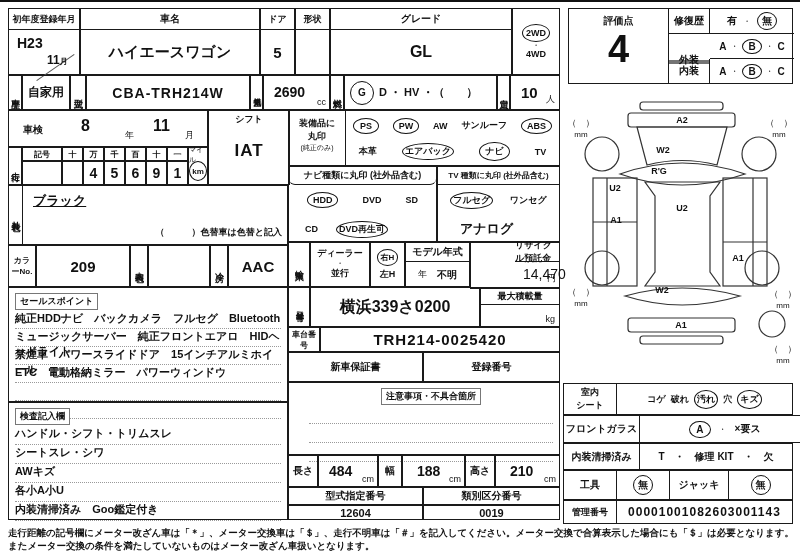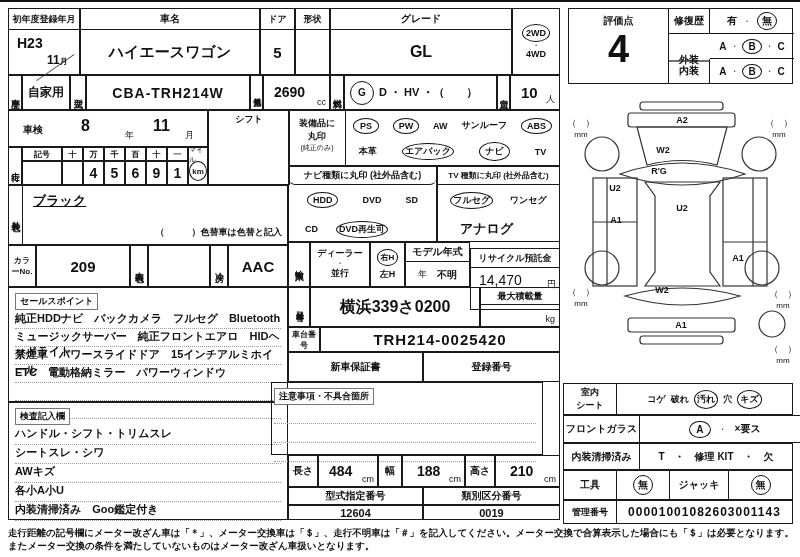--- a/index.html
+++ b/index.html
@@ -82,20 +82,21 @@
 
   <div class="abs b" style="left:8px;top:110px;width:200px;height:37px;">
     <span class="abs lbl" style="left:14px;top:12px;">車検</span>
     <span class="abs" style="left:72px;top:6px;font-size:16px;font-weight:700;">8</span>
     <span class="abs" style="left:116px;top:18px;font-size:9px;">年</span>
     <span class="abs" style="left:144px;top:6px;font-size:16px;font-weight:700;">11</span>
     <span class="abs" style="left:176px;top:18px;font-size:9px;">月</span>
   </div>
   <div class="abs b" style="left:208px;top:110px;width:82px;height:75px;">
     <div class="fc lbl9" style="height:16px;">シフト</div>
+    <div class="fc" style="height:48px;font-size:17px;font-weight:700;letter-spacing:1px;">IAT</div>
   </div>
 
   <div class="abs b fc lbl9 vert" style="left:8px;top:147px;width:14px;height:38px;">走行</div>
   <div class="abs" style="left:22px;top:147px;width:166px;height:38px;display:grid;grid-template-columns:40px repeat(6,21px);grid-template-rows:14px 24px;">
     <div class="b fc lbl9" style="font-size:8px;">記号</div>
     <div class="b fc lbl9" style="font-size:8px;">十</div>
     <div class="b fc lbl9" style="font-size:8px;">万</div>
     <div class="b fc lbl9" style="font-size:8px;">千</div>
     <div class="b fc lbl9" style="font-size:8px;">百</div>
     <div class="b fc lbl9" style="font-size:8px;">十</div>
@@ -201,42 +202,42 @@
     <span class="circ" style="font-size:8px;font-weight:700;padding:2px 3px;">右H</span>
     <span style="font-size:9px;font-weight:700;">左H</span>
   </div>
   <div class="abs b" style="left:405px;top:242px;width:65px;height:45px;">
     <div class="fc" style="height:18px;font-size:10px;font-weight:700;border-bottom:1px solid #1a1a1a;">モデル年式</div>
     <div class="fc" style="height:25px;gap:10px;">
       <span style="font-size:9px;">年</span>
       <span style="font-size:10px;font-weight:700;">不明</span>
     </div>
   </div>
-  <div class="abs b" style="left:470px;top:248px;width:90px;height:62px;">
+  <div class="abs b" style="left:470px;top:242px;width:90px;height:47px;padding-left:44px;">
     <div class="fc" style="height:18px;font-size:9px;font-weight:700;border-bottom:1px solid #1a1a1a;">リサイクル預託金</div>
     <div style="position:relative;height:25px;">
       <span class="fc abs" style="left:8px;top:4px;font-size:14px;font-weight:400;">14,470</span>
       <span class="abs" style="right:3px;bottom:2px;font-size:9px;">円</span>
     </div>
   </div>
 
   <div class="abs b fc vert" style="left:288px;top:287px;width:22px;height:40px;font-size:8px;font-weight:700;">登録番号</div>
   <div class="abs b fc" style="left:310px;top:287px;width:170px;height:40px;font-size:16px;font-weight:700;">横浜339さ0200</div>
   <div class="abs b" style="left:480px;top:287px;width:80px;height:40px;">
     <div class="fc lbl9" style="height:16px;border-bottom:1px solid #1a1a1a;">最大積載量</div>
     <span class="abs" style="right:4px;bottom:2px;font-size:9px;">kg</span>
   </div>
 
   <div class="abs b fc lbl9" style="left:288px;top:327px;width:32px;height:25px;text-align:center;font-size:8px;">車台番号</div>
   <div class="abs b fc" style="left:320px;top:327px;width:240px;height:25px;font-size:15px;font-weight:700;letter-spacing:1px;">TRH214-0025420</div>
 
   <div class="abs b fc lbl" style="left:288px;top:352px;width:135px;height:30px;">新車保証書</div>
   <div class="abs b fc lbl" style="left:423px;top:352px;width:137px;height:30px;">登録番号</div>
 
-  <div class="abs b" style="left:271px;top:382px;width:272px;height:73px;padding:2px 6px 0 2px;">
+  <div class="abs b" style="left:288px;top:382px;width:272px;height:73px;padding:2px 6px 0 20px;text-align:center;">
     <span class="tag">注意事項・不具合箇所</span>
     <div class="dot" style="height:17px;margin-top:1px;"></div>
     <div class="dot" style="height:18px;"></div>
     <div class="dot" style="height:18px;"></div>
   </div>
 
   <div class="abs b fc lbl" style="left:288px;top:455px;width:30px;height:32px;">長さ</div>
   <div class="abs b" style="left:318px;top:455px;width:60px;height:32px;">
     <span class="abs" style="left:10px;top:7px;font-size:14px;font-weight:700;">484</span>
     <span class="abs" style="right:3px;bottom:2px;font-size:9px;">cm</span>
@@ -264,21 +265,21 @@
     </div>
     <div class="abs" style="left:100px;top:0;width:125px;height:25px;display:flex;">
       <div class="fc lbl br" style="width:40px;border-bottom:1px solid #1a1a1a;">修復歴</div>
       <div class="fc bb" style="flex:1;gap:6px;">
         <span class="itm" style="font-size:10px;">有</span>
         <span style="font-size:8px;">・</span>
         <span class="circ" style="font-size:10px;font-weight:700;padding:1px 4px;">無</span>
       </div>
     </div>
     <div class="abs" style="left:100px;top:25px;width:125px;height:25px;display:flex;">
-      <div class="fc lbl br" style="width:40px;border-bottom:2px solid #737373;margin-top:26px;">外装</div>
+      <div class="fc lbl br" style="width:40px;border-bottom:4px solid #737373;margin-top:26px;">外装</div>
       <div class="fc bb" style="flex:1;gap:4px;">
         <span class="itm" style="font-size:10px;">A</span>
         <span style="font-size:8px;">・</span>
         <span class="circ" style="font-size:10px;font-weight:700;padding:1px 5px;">B</span>
         <span style="font-size:8px;">・</span>
         <span class="itm" style="font-size:10px;">C</span>
       </div>
     </div>
     <div class="abs" style="left:100px;top:50px;width:125px;height:24px;display:flex;">
       <div class="fc lbl br" style="width:40px;">内装</div>

